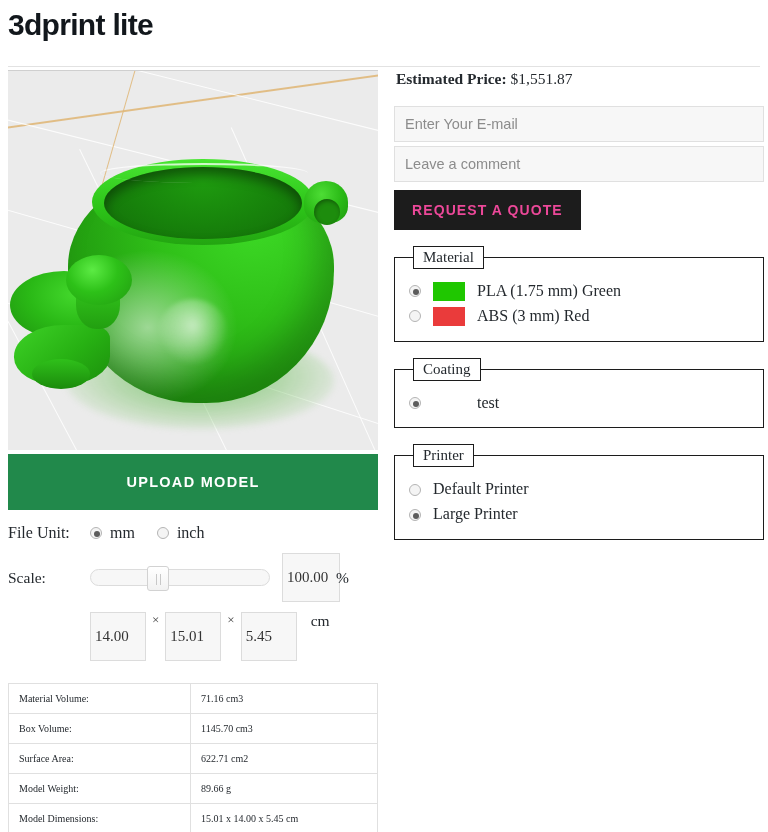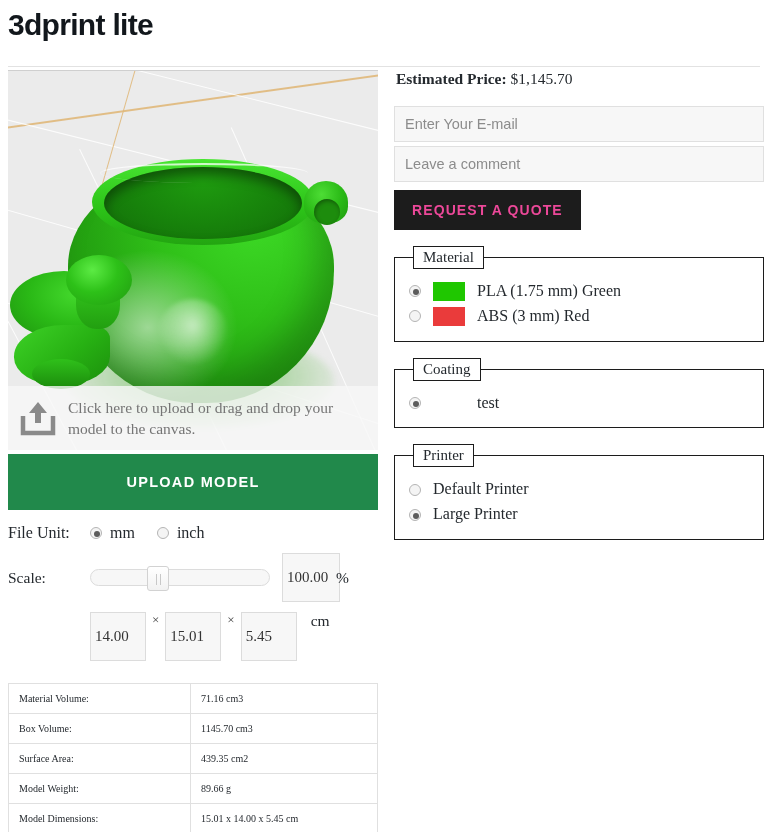--- a/index.html
+++ b/index.html
@@ -346,27 +346,20 @@
         <div class="spout-tip"></div>
         <div class="handle-stem"></div>
         <div class="handle-knob"></div>
         <div class="rim-outer"></div>
         <div class="rim-inner"></div>
         <div class="rim-hl"></div>
         <div class="ear"></div>
         <div class="ear-inner"></div>
       </div>
 
-      <div class="upload-overlay">
-        <svg class="upload-icon" viewBox="0 0 40 38">
-          <path d="M20 3 L29 14 H23 V24 H17 V14 H11 Z" fill="#8a8a8a"></path>
-          <path d="M5 17 V34 H35 V17" fill="none" stroke="#8a8a8a" stroke-width="4.5"></path>
-        </svg>
-        <div class="upload-text">Click here to upload or drag and drop your model to the canvas.</div>
-      </div>
     </div>
 
     <button class="upload-model-btn">UPLOAD MODEL</button>
 
     <div class="fu-row">
       <span class="fu-label">File Unit:</span>
       <span class="fu-opt">
         <span class="radio on"></span><span class="t">mm</span>
       </span>
       <span class="fu-opt">
@@ -397,39 +390,39 @@
         <tr>
           <td class="k">Material Volume:</td>
           <td>71.16 cm3</td>
         </tr>
         <tr>
           <td class="k">Box Volume:</td>
           <td>1145.70 cm3</td>
         </tr>
         <tr>
           <td class="k">Surface Area:</td>
-          <td>439.35 cm2</td>
+          <td>622.71 cm2</td>
         </tr>
         <tr>
           <td class="k">Model Weight:</td>
           <td>89.66 g</td>
         </tr>
         <tr>
           <td class="k">Model Dimensions:</td>
           <td>15.01 x 14.00 x 5.45 cm</td>
         </tr>
       </tbody>
     </table>
   </div>
 
   <div class="col-right">
 
     <p class="price-line">
       <span class="lbl">Estimated Price:</span>
-      <span>$1,145.70</span>
+      <span>$1,551.87</span>
     </p>
 
     <input class="text-input" type="text" placeholder="Enter Your E-mail" style="">
     <input class="text-input" type="text" placeholder="Leave a comment" style="">
 
     <button class="quote-btn">REQUEST A QUOTE</button>
 
     <fieldset class="group">
       <legend>Material</legend>
       <div class="opt-row">

